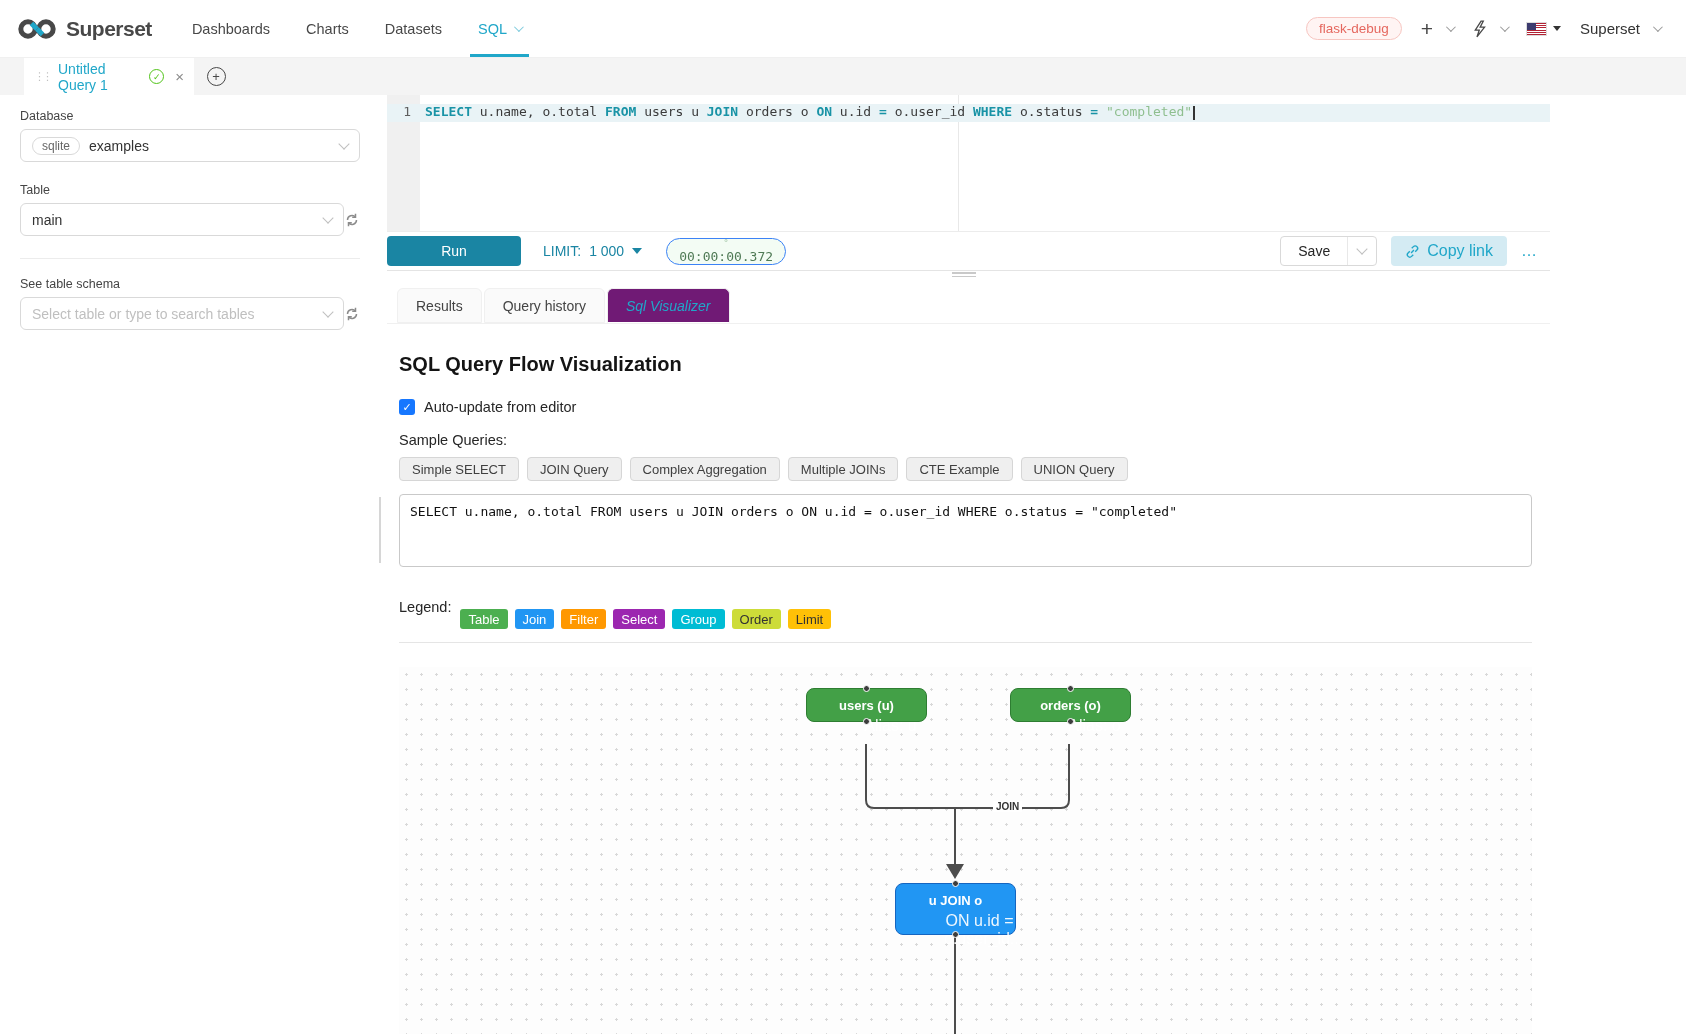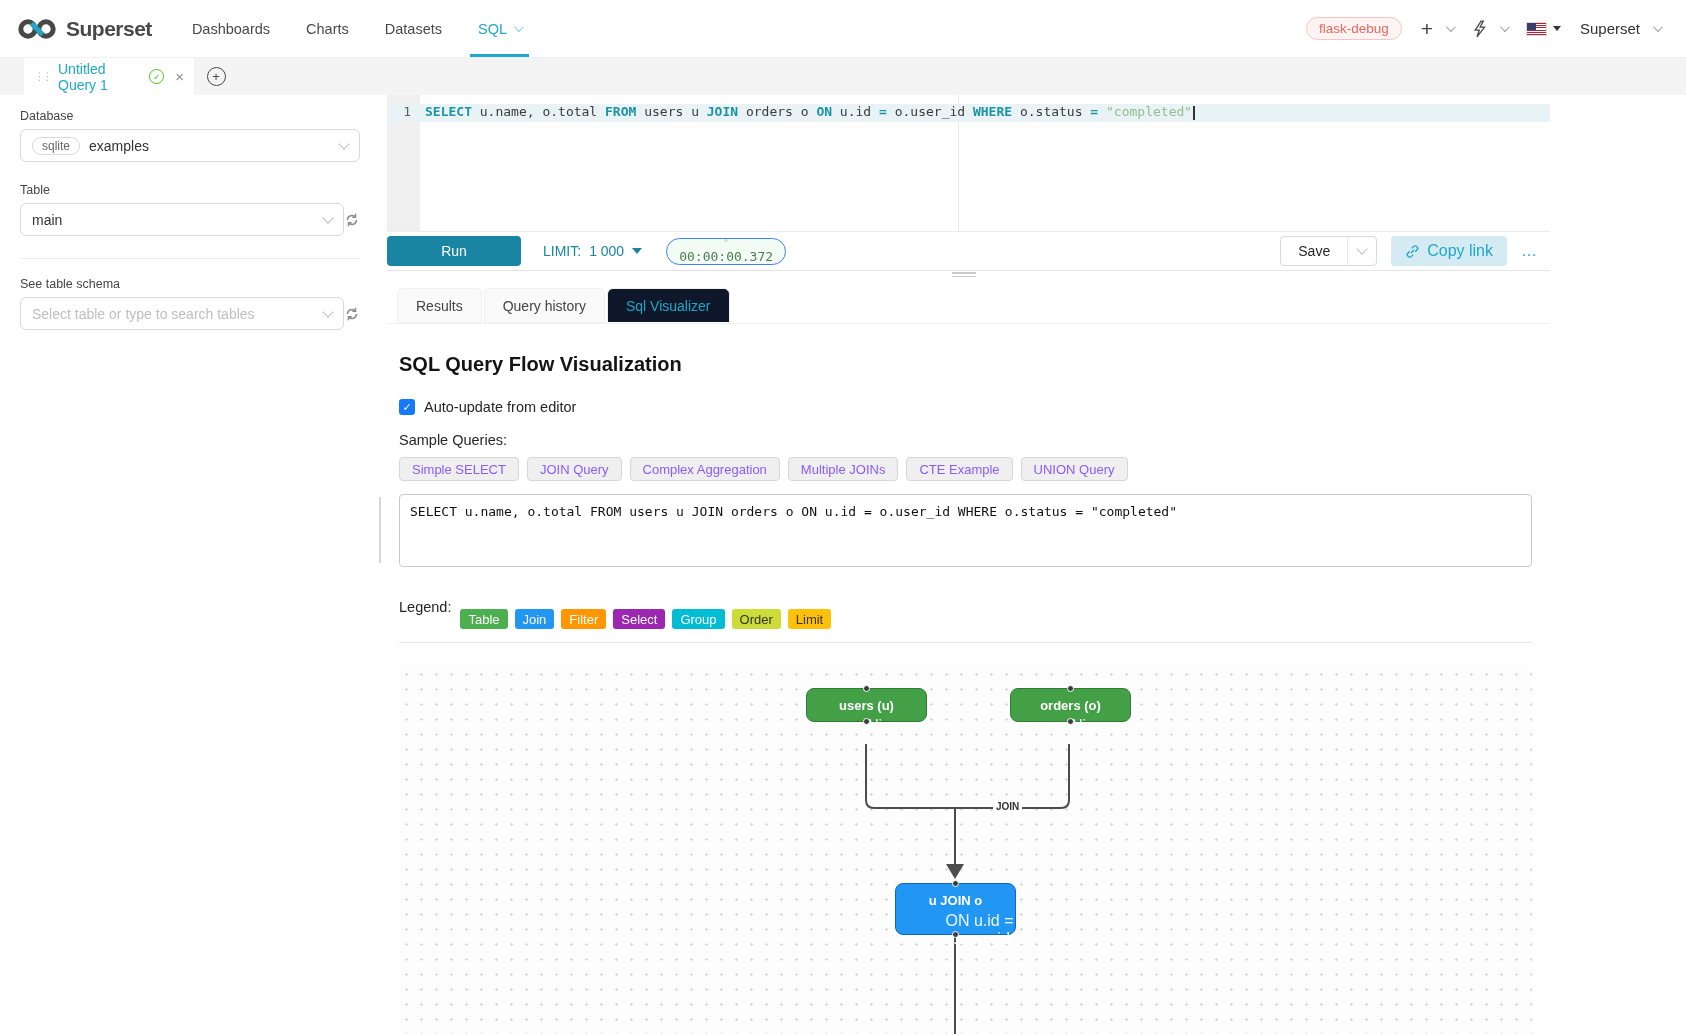--- a/index.html
+++ b/index.html
@@ -90,33 +90,33 @@
   .more-dots { color:#20a7c9; font-size:16px; letter-spacing:1px; padding-right:12px; cursor:pointer; }
   .drag-grip { position:absolute; left:572px; top:176px; width:24px; height:7px; display:flex;
     flex-direction:column; gap:2px; justify-content:center; cursor:row-resize; }
   .drag-grip i { display:block; height:1.5px; background:#c9c9c9; }
 
   
   .south-tabs { position:absolute; left:7px; top:193px; width:1163px; height:36px; display:flex; gap:2px;
     padding-left:10px; border-bottom:1px solid #f0f0f0; }
   .stab { height:35px; padding:0 18px; display:flex; align-items:center; font-size:14px; color:#444;
     background:#fafafa; border:1px solid #f0f0f0; border-radius:6px 6px 0 0; cursor:pointer; }
-  .stab.active { background:#0f172a; color:#20a7c9; border-bottom-color:#fff; }
+  .stab.active { background:#701a75; color:#20a7c9; border-bottom-color:#fff;font-style:italic; }
 
   
   .content { position:absolute; left:19px; top:229px; width:1133px; bottom:0; }
   .viz-title { font-size:20px; font-weight:700; color:#141414; margin-top:29px; }
   .auto-row { display:flex; align-items:center; gap:9px; margin-top:23px; }
   .checkbox { width:16px; height:16px; background:#1677ff; border-radius:3px; color:#fff; font-size:11px;
     display:flex; align-items:center; justify-content:center; cursor:pointer; }
   .auto-label { font-size:14.5px; color:#262626; }
   .sample-label { font-size:14.5px; color:#262626; margin-top:17px; }
   .sample-row { display:flex; gap:8px; margin-top:9px; }
   .sample-btn { height:24px; padding:0 12px; background:#efefef; border:1px solid #d6d6d6; border-radius:4px;
-    font-size:13px; color:#8b5cf6; cursor:pointer; font-family:"Liberation Sans", sans-serif; }
+    font-size:13px; color:#404040; cursor:pointer; font-family:"Liberation Sans", sans-serif; }
   .sql-area { margin-top:13px; width:1133px; height:73px; border:1px solid #c9c9c9; border-radius:4px;
     padding:9px 10px; font-family:"DejaVu Sans Mono", monospace; font-size:13px; color:#111; resize:none; }
   .legend-row { display:flex; align-items:center; gap:7px; margin-top:14px; }
   .legend-title { font-size:14.5px; color:#262626; margin-right:2px; }
   .badge { font-size:13px; padding:2.5px 8px; border-radius:3px; color:#fff;margin-top:24px; }
   .lg-0 { background:#4caf50; } .lg-1 { background:#2196f3; } .lg-2 { background:#ff9800; }
   .lg-3 { background:#9c27b0; } .lg-4 { background:#00bcd4; }
   .lg-5 { background:#cddc39; color:#333; } .lg-6 { background:#ffc107; color:#333; }
   .content-hr { border:none; border-top:1px solid #e5e5e5; margin-top:13px; }
 

